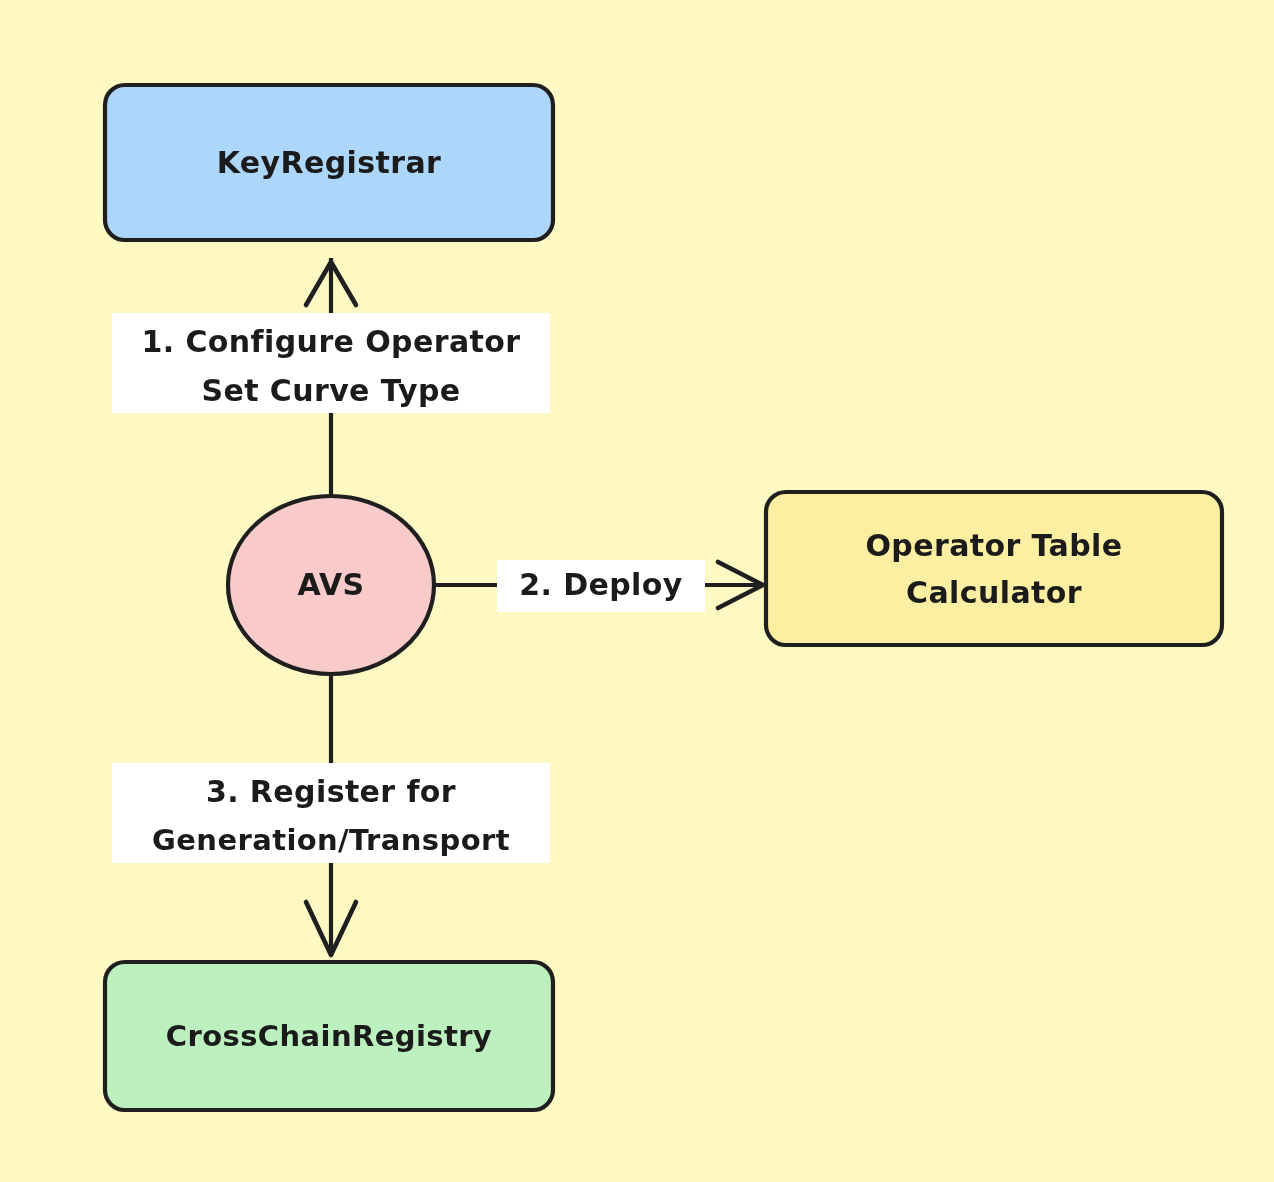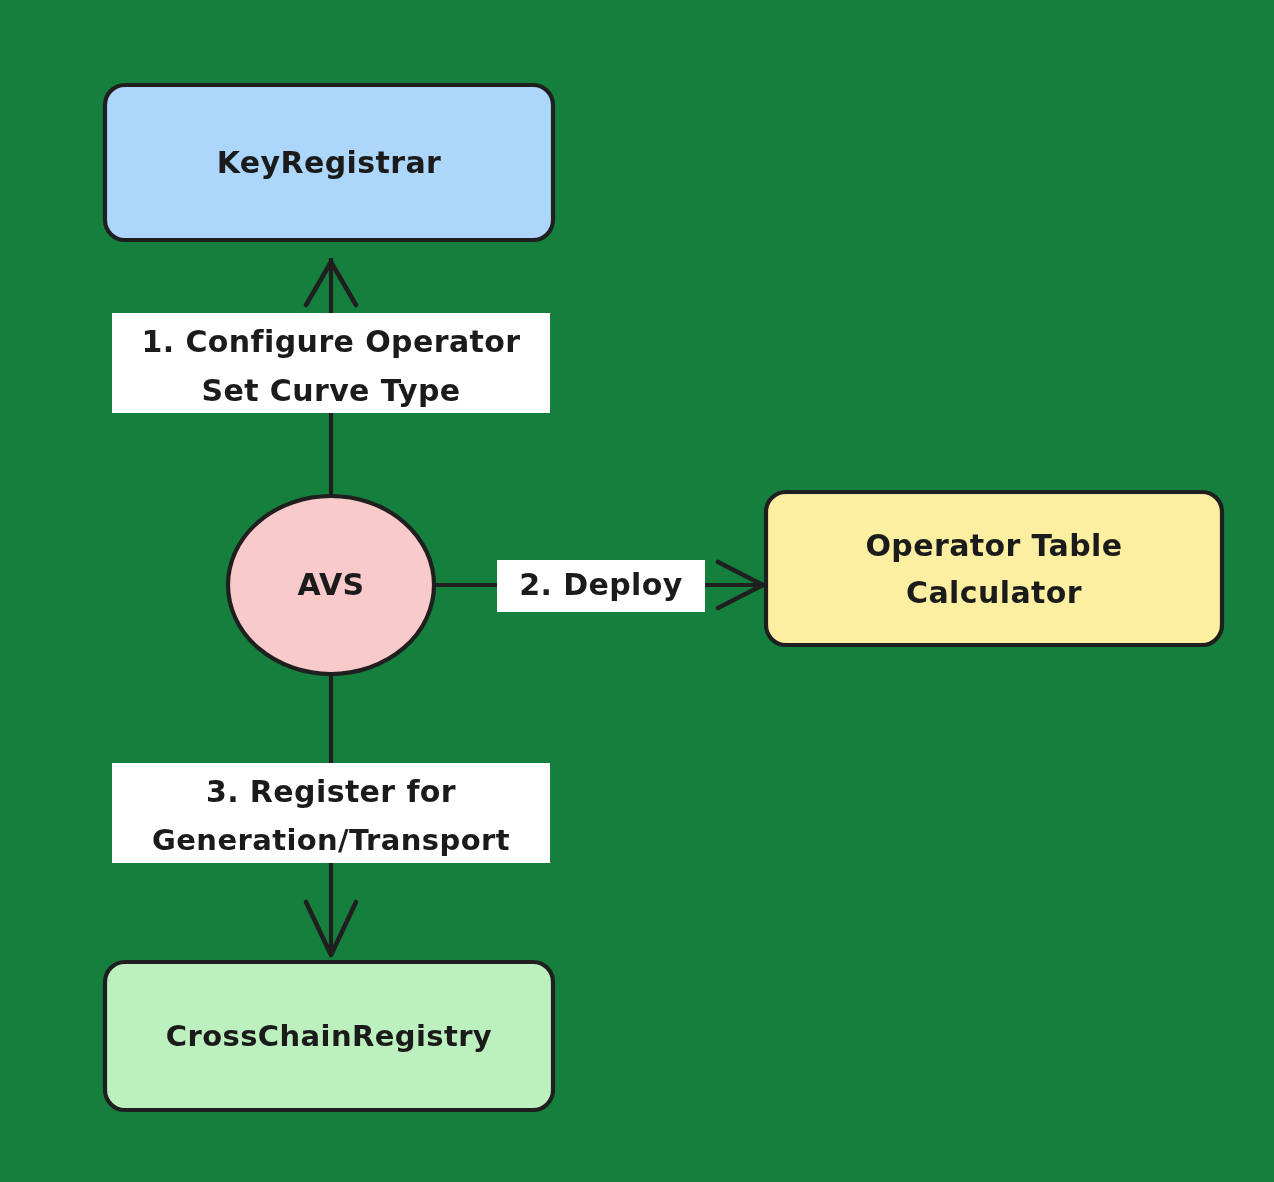--- a/index.html
+++ b/index.html
@@ -8,21 +8,21 @@
     padding: 0;
     background: #ffffff;
   }
   body {
     font-family: "DejaVu Sans", sans-serif;
   }
   #canvas {
     position: relative;
     width: 1274px;
     height: 1182px;
-    background: #15803d;
+    background: #fef9c3;
     overflow: hidden;
   }
   #diagram-svg {
     position: absolute;
     left: 0;
     top: 0;
     width: 1274px;
     height: 1182px;
   }
   .node-shape {

